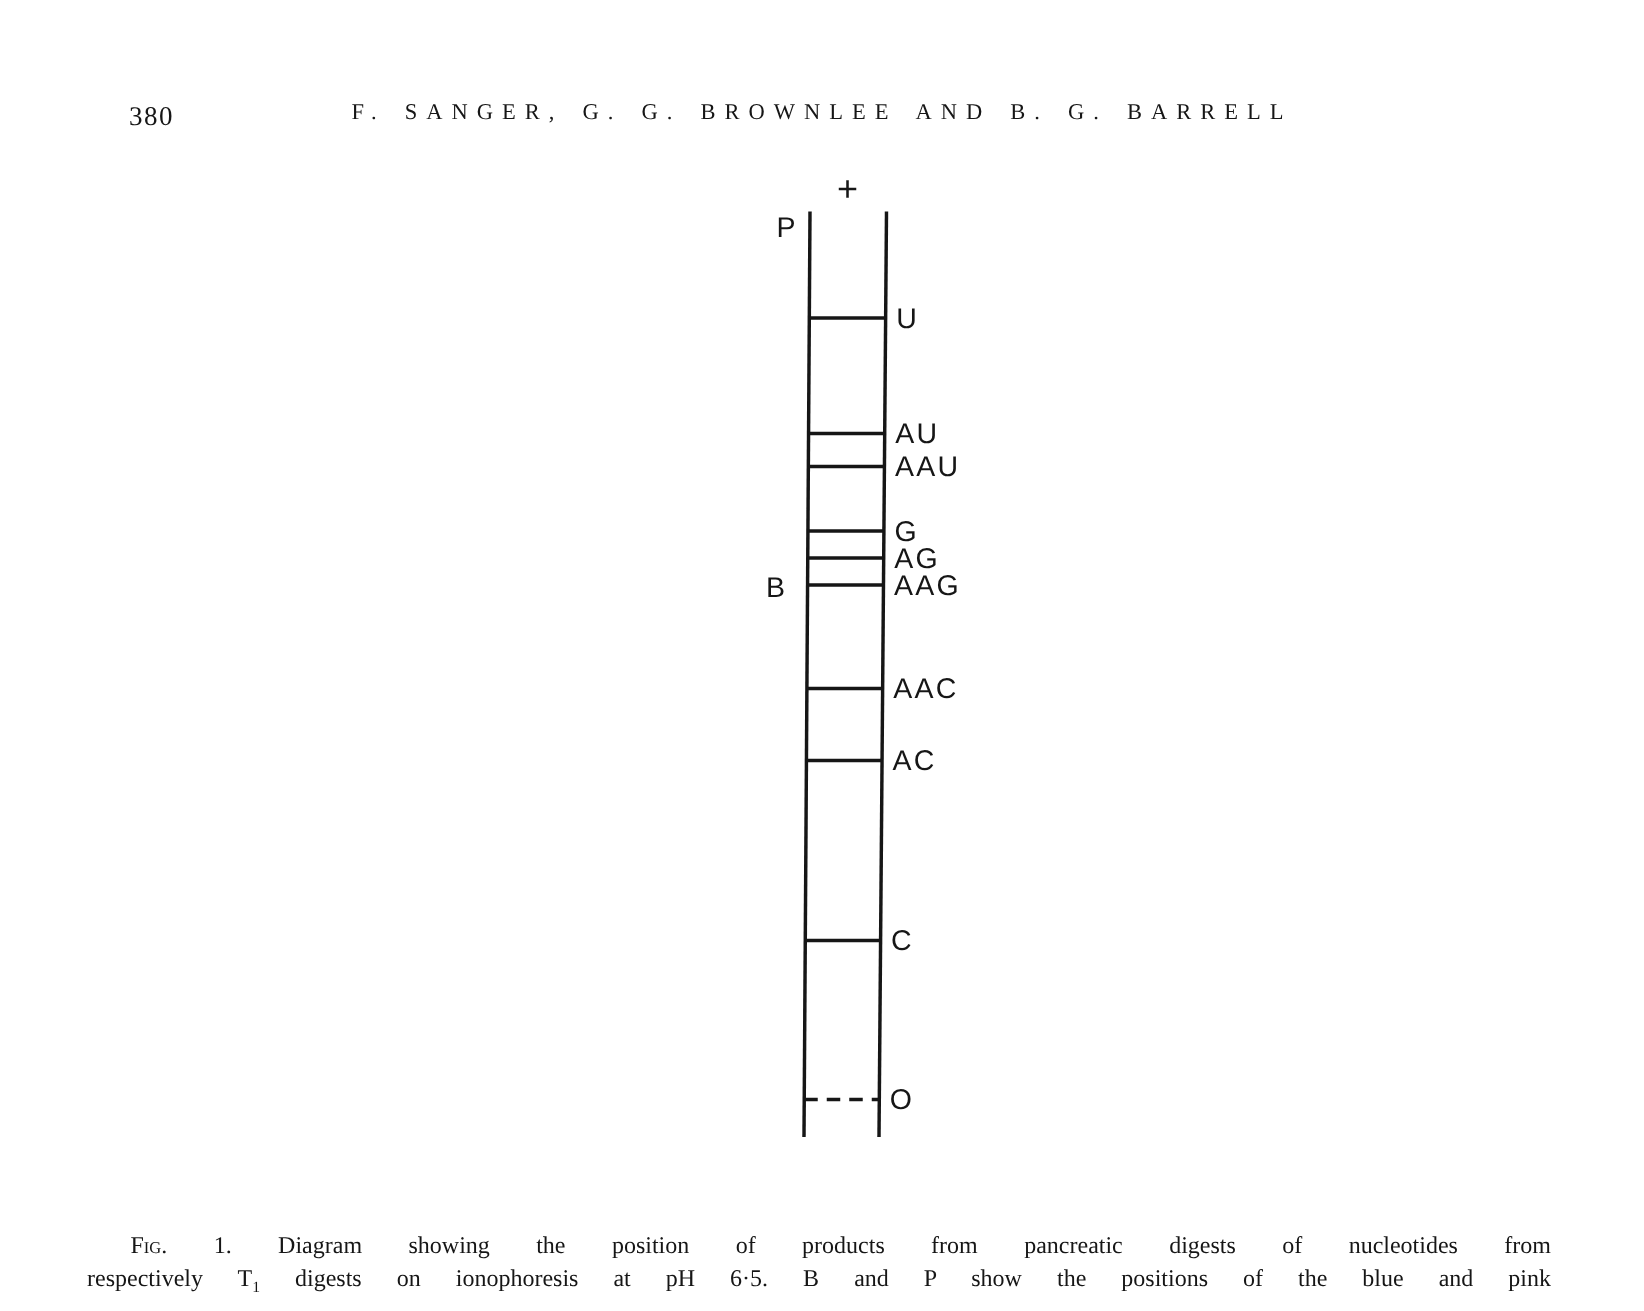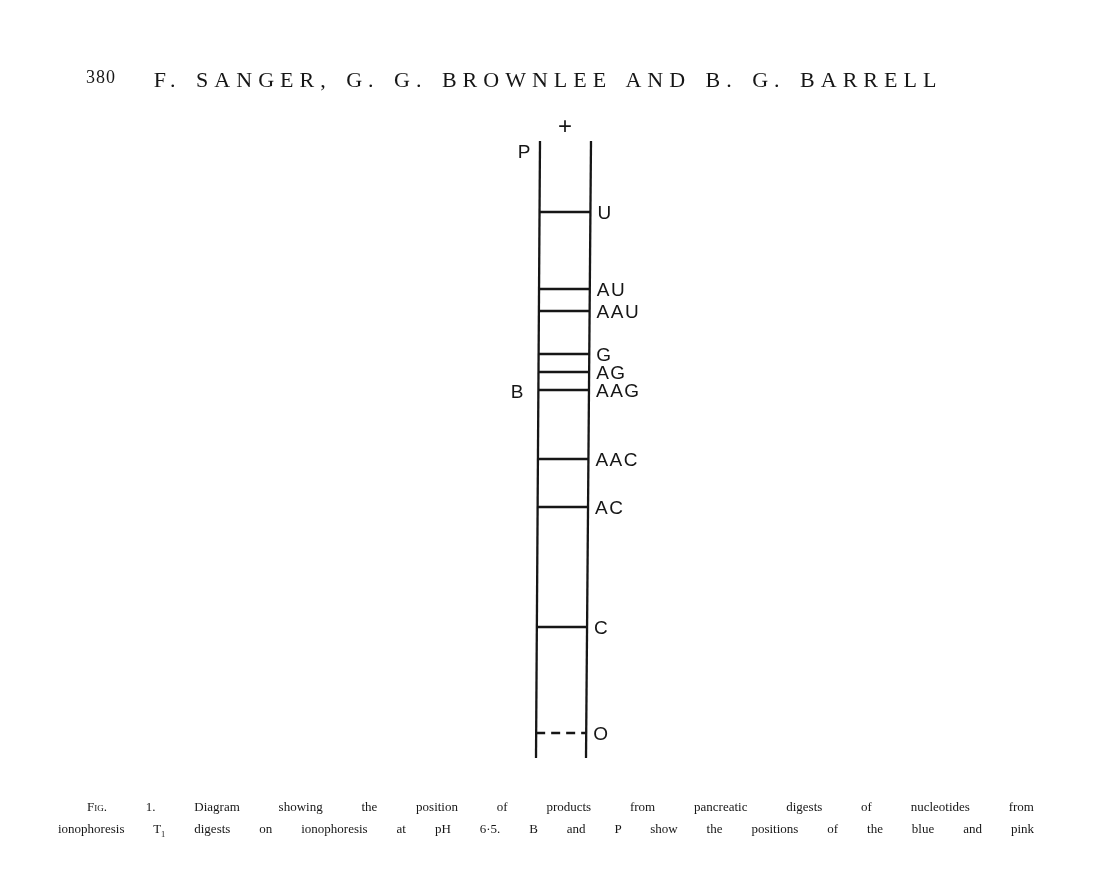--- a/index.html
+++ b/index.html
@@ -21,21 +21,21 @@
     top: 67px;
     font-size: 18px;
     letter-spacing: 1px;
   }
   .running-title {
     position: absolute;
     top: 67px;
     left: 0;
     width: 100%;
     text-align: center;
-    font-size: 22px;
+    font-size: 15px;
     letter-spacing: 6px;
     word-spacing: 3px;
     white-space: nowrap;
   }
   #diagram-svg {
     position: absolute;
     left: 0;
     top: 0;
     width: 1096px;
     height: 874px;
@@ -53,23 +53,23 @@
     fill: var(--ink);
   }
   .plus-sign {
     font-family: "Liberation Sans", sans-serif;
     font-size: 24px;
     fill: var(--ink);
   }
   .caption {
     position: absolute;
     left: 58px;
-    top: 796px;
+    top: 820px;
     width: 976px;
-    font-size: 13px;
+    font-size: 16px;
     line-height: 22px;
   }
   .cap-line { width: 100%; }
   .cap-just { text-align: justify; text-align-last: justify; }
   .cap-indent { padding-left: 29px; }
   .figlabel { font-variant: small-caps; }
   .cap-sub { font-size: 0.65em; }
 </style>
 </head>
 <body>
@@ -103,16 +103,16 @@
       <line x1="537.6272285251216" y1="507" x2="588.0340356564019" y2="507" class="ink-line"></line>
       <text x="595.0340356564019" y="513.5" class="band-label">AC</text>
       <line x1="536.8492706645056" y1="627" x2="587.061588330632" y2="627" class="ink-line"></line>
       <text x="594.061588330632" y="633.5" class="band-label">C</text>
       <line x1="536.162074554295" y1="733" x2="586.2025931928687" y2="733" class="ink-line" stroke-dasharray="9 6"></line>
       <text x="593.2025931928687" y="739.5" class="band-label">O</text>
     </svg>
 
   <div class="caption">
     <div class="cap-line cap-just cap-indent"><span class="figlabel">Fig. 1.</span><span> Diagram showing the position of products from pancreatic digests of nucleotides from</span></div>
-    <div class="cap-line cap-just"><span>ionophoresis T</span><sub class="cap-sub">1</sub><span> digests on ionophoresis at pH 6·5. B and P show the positions of the blue and pink</span></div>
+    <div class="cap-line cap-just"><span>respectively T</span><sub class="cap-sub">1</sub><span> digests on ionophoresis at pH 6·5. B and P show the positions of the blue and pink</span></div>
   </div>
 
 </div>
 
 </body></html>

